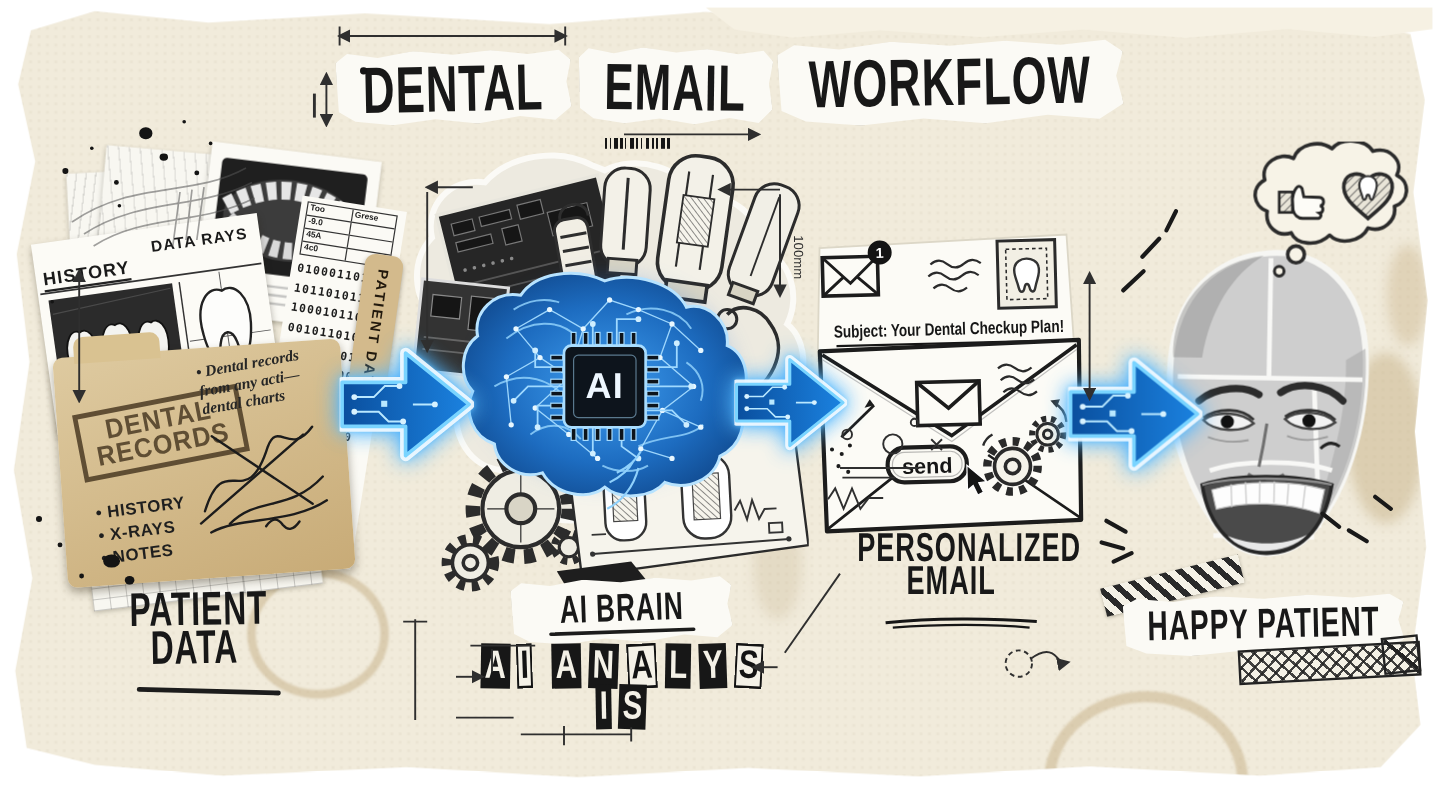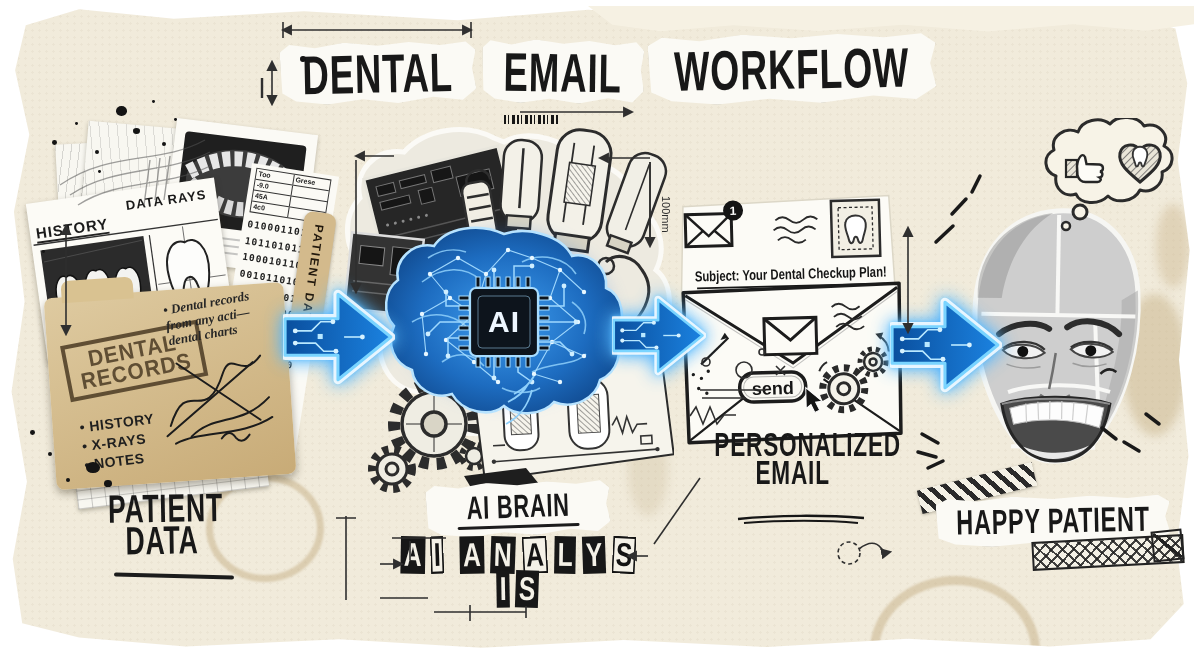--- a/index.html
+++ b/index.html
@@ -509,21 +509,21 @@
       <circle cx="166" cy="194" r="6" stroke-width="3"></circle>
       <circle cx="196" cy="168" r="13" stroke-width="5" stroke-dasharray="4 4"></circle>
       <circle cx="196" cy="168" r="9" stroke-width="2.5" fill="#f5f3ea"></circle>
       <circle cx="196" cy="168" r="3.5" stroke-width="2.5"></circle>
       <path d="M212,158 a20,20 0 0 0 -10,-16" stroke-width="2"></path>
       <path d="M142,176 a16,16 0 0 1 8,-9" stroke-width="2"></path>
     </g>
     <path d="M199,140 l8,-1 l-3,7 Z" fill="#2a2a2a"></path>
   </svg>
 
-  <div class="abs big-label" style="left:688px;top:432px;width:210px;">
+  <div class="abs big-label" style="left:688px;top:444px;width:210px;">
     <span class="stamp-txt" style="font-size:29px;">PERSONALIZED</span><br>
     <span class="stamp-txt" style="font-size:29px;">EMAIL</span>
   </div>
   <svg class="abs" style="left:736px;top:514px;" width="130" height="12" viewBox="0 0 130 12">
     <path d="M2,5 C40,1 90,1 128,4" stroke="#161616" stroke-width="2.5" fill="none"></path>
     <path d="M8,9 C46,6 92,6 122,9" stroke="#161616" stroke-width="2" fill="none"></path>
   </svg>
 
   <svg class="abs" style="left:955px;top:202px;transform:rotate(1deg);" width="200" height="272" viewBox="0 0 200 270">
     <path d="M100,8 C145,4 178,36 182,86 C186,140 172,200 140,240 C122,262 88,264 70,246 C40,216 16,158 20,98 C24,44 56,12 100,8 Z" fill="#cecece" stroke="#f6f6f3" stroke-width="5"></path>

